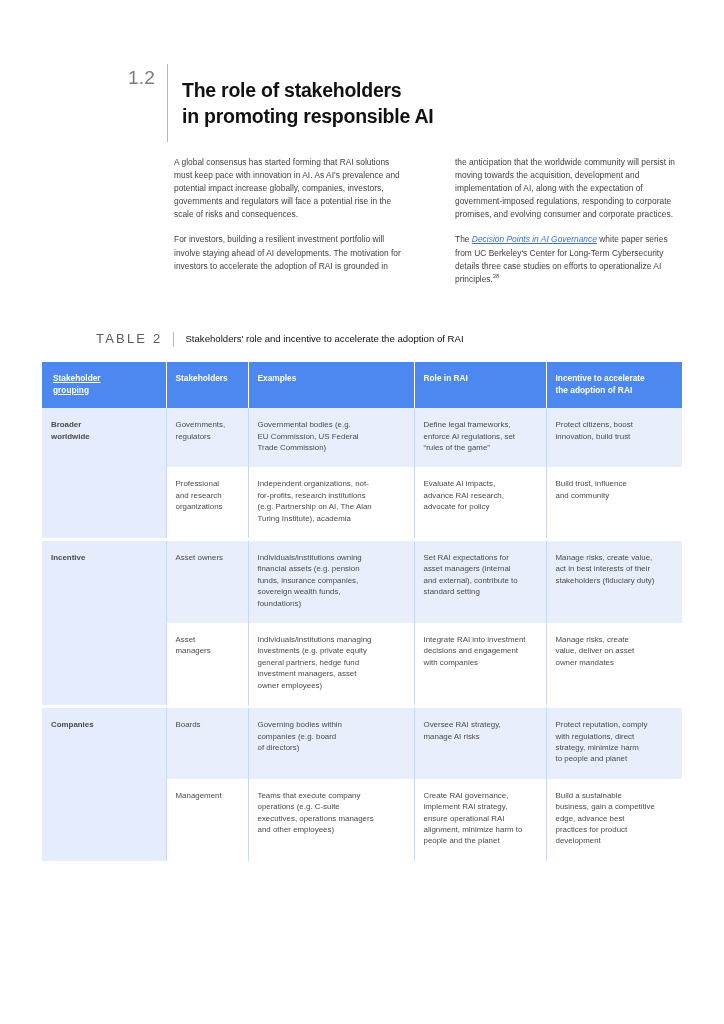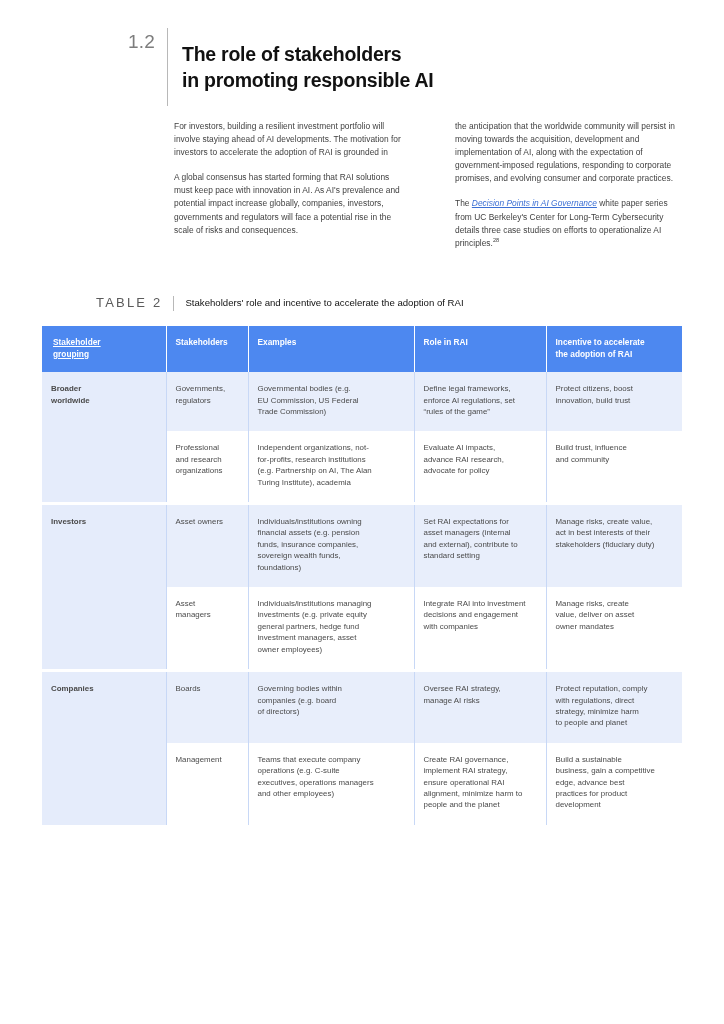--- a/index.html
+++ b/index.html
@@ -15,20 +15,21 @@
     color: #231f20;
     -webkit-font-smoothing: antialiased;
   }
 
   .page {
     position: absolute;
     inset: 0;
     width: 724px;
     height: 900px;
     overflow: hidden;
+    margin-top: 36px;
   }
 
   
   .heading-block {
     position: absolute;
     left: 128px;
     top: 28px;
     display: flex;
     align-items: flex-start;
   }
@@ -211,22 +212,22 @@
 
   <div class="heading-block">
     <div class="section-number">1.2</div>
     <div class="heading-rule"></div>
     <h1 class="section-title" style="white-space: pre-line;">The role of stakeholders
 in promoting responsible AI</h1>
   </div>
 
   <div class="intro">
     <div class="intro-col left">
+      <p>A global consensus has started forming that RAI solutions must keep pace with innovation in AI. As AI's prevalence and potential impact increase globally, companies, investors, governments and regulators will face a potential rise in the scale of risks and consequences.</p>
       <p>For investors, building a resilient investment portfolio will involve staying ahead of AI developments. The motivation for investors to accelerate the adoption of RAI is grounded in</p>
-      <p>A global consensus has started forming that RAI solutions must keep pace with innovation in AI. As AI's prevalence and potential impact increase globally, companies, investors, governments and regulators will face a potential rise in the scale of risks and consequences.</p>
     </div>
     <div class="intro-col right">
       <p>the anticipation that the worldwide community will persist in moving towards the acquisition, development and implementation of AI, along with the expectation of government-imposed regulations, responding to corporate promises, and evolving consumer and corporate practices.</p>
       <p><span>The </span><a class="doclink" href="#">Decision Points in AI Governance</a><span> white paper series from UC Berkeley's Center for Long-Term Cybersecurity details three case studies on efforts to operationalize AI principles.</span><sup class="fn">28</sup></p>
     </div>
   </div>
 
   <div class="table-caption">
     <div class="caption-label">TABLE 2</div>
     <div class="caption-rule"></div>
@@ -285,21 +286,21 @@
         </tr>
         <tr class="gap">
           <td class="groupgap"></td>
           <td></td>
           <td></td>
           <td></td>
           <td class="last"></td>
         </tr>
 
         <tr class="tint">
-          <td class="group" rowspan="2">Investors</td>
+          <td class="group" rowspan="2">Incentive</td>
           <td class="body">Asset owners</td>
           <td class="body" style="white-space: pre-line;">Individuals/institutions owning
 financial assets (e.g. pension
 funds, insurance companies,
 sovereign wealth funds,
 foundations)</td>
           <td class="body" style="white-space: pre-line;">Set RAI expectations for
 asset managers (internal
 and external), contribute to
 standard setting</td>

